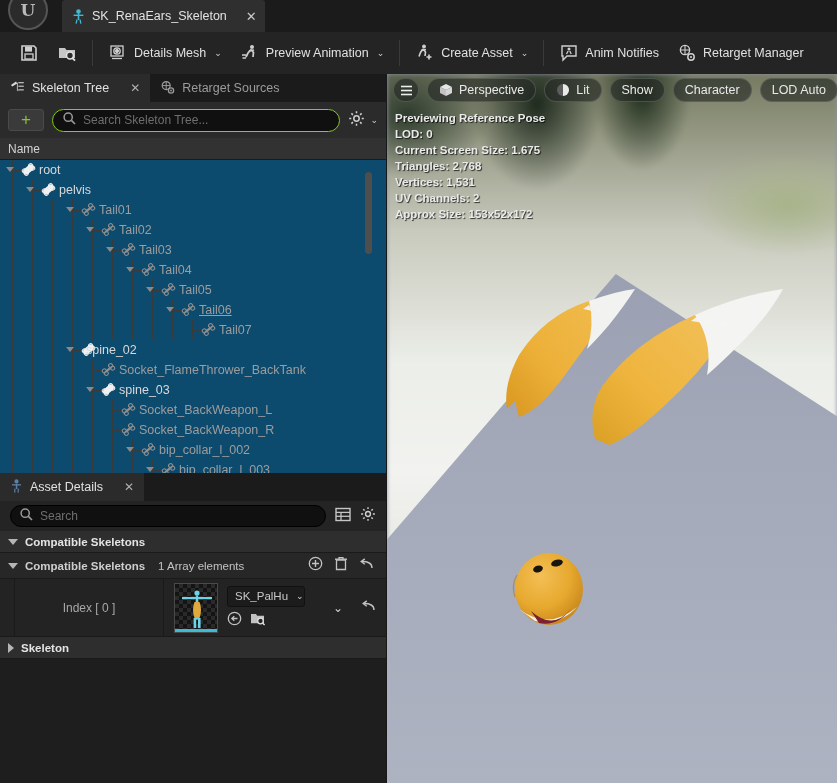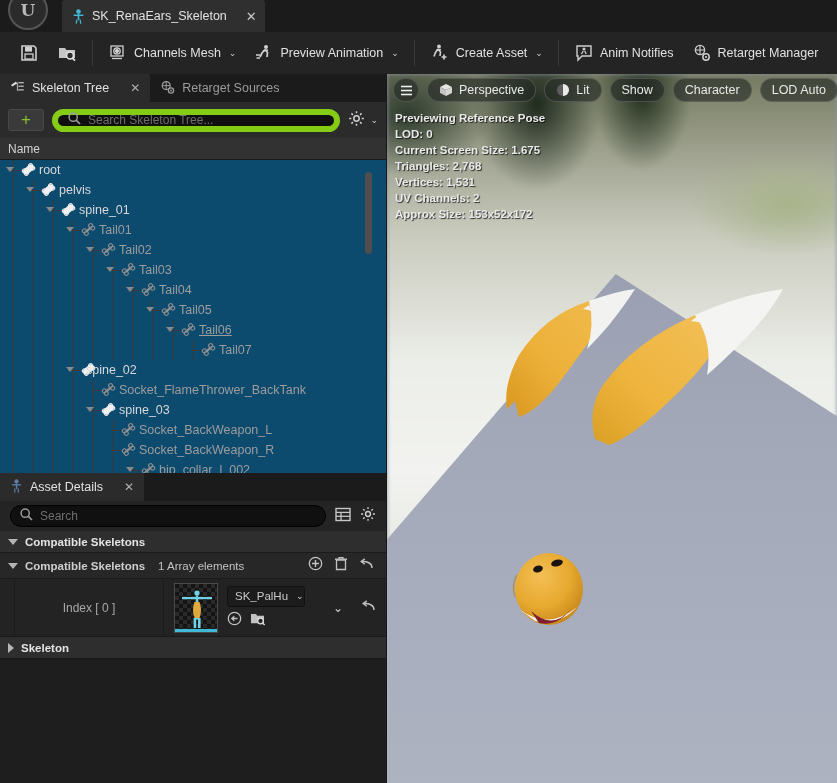--- a/index.html
+++ b/index.html
@@ -63,21 +63,21 @@
   
   .tree-toolbar { height: 36px; background:#2b2b2b; display:flex; align-items:center; padding: 0 8px; gap: 8px;}
   .plus-btn {
     width: 36px; height: 22px; border: 1px solid #4a4a4a; border-radius: 3px;
     background: #3a3a3a; color: #86c232; font-size: 17px; line-height: 18px;
     display:flex;align-items:center;justify-content:center; cursor:pointer;
   }
   .search-pill {
     flex: 1; height: 23px; background: #101010; border-radius: 12px;
     display: flex; align-items: center; padding: 0 10px; gap: 7px;
-    border: 6px solid #84cc16;
+    border: 1px solid #84cc16;
   }
   .search-pill .ph { color: #6e6e6e; font-size: 12px; }
   .gear-wrap { display:flex; align-items:center; gap:3px; cursor:pointer; }
 
   
   .col-head { height: 22px; background: #323232; display:flex; align-items:center; padding-left:8px;
               color:#d3d3d3; font-size:12px; border-bottom:1px solid #1b1b1b; }
 
   
   .tree-area { position: relative; height: 370px; background: #0c4a6e; overflow: hidden; }
@@ -211,21 +211,21 @@
 
     <div class="tb-btn">
       <span>
         <svg class="tb-icon" viewBox="0 0 20 20">
           <rect x="3" y="3" width="12" height="10" fill="none" stroke="#cfcfcf" stroke-width="1.3"></rect>
           <circle cx="9" cy="8" r="3.2" fill="none" stroke="#cfcfcf" stroke-width="1.3"></circle>
           <path d="M6.5 8 L9 5 L11.5 8 L9 11 Z" fill="#cfcfcf"></path>
           <line x1="4" y1="15.5" x2="14" y2="15.5" stroke="#cfcfcf" stroke-width="1.3"></line>
         </svg>
       </span>
-      <span>Channels Mesh</span>
+      <span>Details Mesh</span>
       <span class="caret">⌄</span>
     </div>
 
     <div class="tb-btn">
       <span>
         <svg class="tb-icon" viewBox="0 0 20 20">
           <circle cx="12" cy="4" r="2" fill="#cfcfcf"></circle>
           <path d="M11 6.5 L8 10 L6 14" stroke="#cfcfcf" stroke-width="1.7" fill="none"></path>
           <path d="M11 6.5 L13.5 9.5 L13 14" stroke="#cfcfcf" stroke-width="1.7" fill="none"></path>
           <path d="M9 8 L14 7" stroke="#cfcfcf" stroke-width="1.6" fill="none"></path>
@@ -362,38 +362,20 @@
               <g transform="rotate(-40 7.5 7.5)">
                 <rect x="4" y="6.3" width="7" height="2.4" rx="1" fill="#f0f0f0"></rect>
                 <circle cx="3.4" cy="5.9" r="2" fill="none" stroke="#f0f0f0" stroke-width="1.1"></circle>
                 <circle cx="3.4" cy="9.1" r="2" fill="none" stroke="#f0f0f0" stroke-width="1.1"></circle>
                 <circle cx="11.6" cy="5.9" r="2" fill="none" stroke="#f0f0f0" stroke-width="1.1"></circle>
                 <circle cx="11.6" cy="9.1" r="2" fill="none" stroke="#f0f0f0" stroke-width="1.1"></circle>
                 <rect x="1.6" y="4.3" width="11.8" height="6.4" rx="3" fill="#f0f0f0"></rect>
               </g>
             </svg></span>
           <span class="tname" style="position: absolute; left: 59px;">pelvis</span>
-        </div>
-        <div class="trow bright">
-          <div class="guide" style="left: 12px; top: 0px; width: 1px; height: 20px;"></div>
-          <div class="guide" style="left: 32px; top: 0px; width: 1px; height: 20px;"></div>
-          <div class="guide" style="left: 52px; top: 0px; width: 1px; height: 20px;"></div>
-          <div class="guide" style="left: 52px; top: 10px; width: 9px; height: 1px;"></div>
-          <div class="arrow" style="left: 46px; top: 7px;"></div>
-          <span style="position: absolute; left: 61px; top: 2px;"><svg width="15" height="15" viewBox="0 0 15 15">
-              <g transform="rotate(-40 7.5 7.5)">
-                <rect x="4" y="6.3" width="7" height="2.4" rx="1" fill="#f0f0f0"></rect>
-                <circle cx="3.4" cy="5.9" r="2" fill="none" stroke="#f0f0f0" stroke-width="1.1"></circle>
-                <circle cx="3.4" cy="9.1" r="2" fill="none" stroke="#f0f0f0" stroke-width="1.1"></circle>
-                <circle cx="11.6" cy="5.9" r="2" fill="none" stroke="#f0f0f0" stroke-width="1.1"></circle>
-                <circle cx="11.6" cy="9.1" r="2" fill="none" stroke="#f0f0f0" stroke-width="1.1"></circle>
-                <rect x="1.6" y="4.3" width="11.8" height="6.4" rx="3" fill="#f0f0f0"></rect>
-              </g>
-            </svg></span>
-          <span class="tname" style="position: absolute; left: 79px;">spine_01</span>
         </div>
         <div class="trow">
           <div class="guide" style="left: 12px; top: 0px; width: 1px; height: 20px;"></div>
           <div class="guide" style="left: 32px; top: 0px; width: 1px; height: 20px;"></div>
           <div class="guide" style="left: 52px; top: 0px; width: 1px; height: 20px;"></div>
           <div class="guide" style="left: 72px; top: 0px; width: 1px; height: 20px;"></div>
           <div class="guide" style="left: 72px; top: 10px; width: 9px; height: 1px;"></div>
           <div class="arrow" style="left: 66px; top: 7px;"></div>
           <span style="position: absolute; left: 81px; top: 2px;"><svg width="15" height="15" viewBox="0 0 15 15">
               <g transform="rotate(-40 7.5 7.5)">

